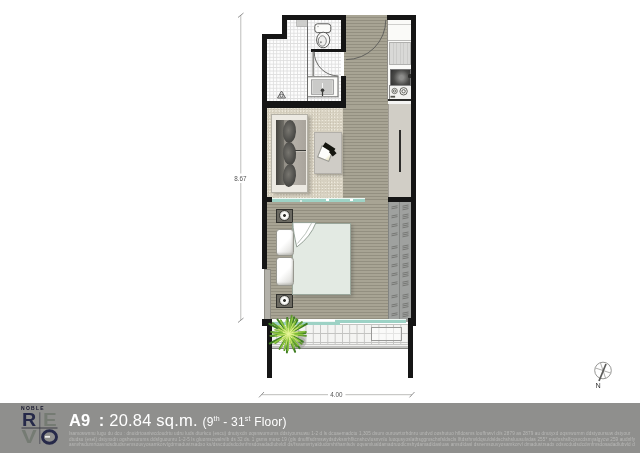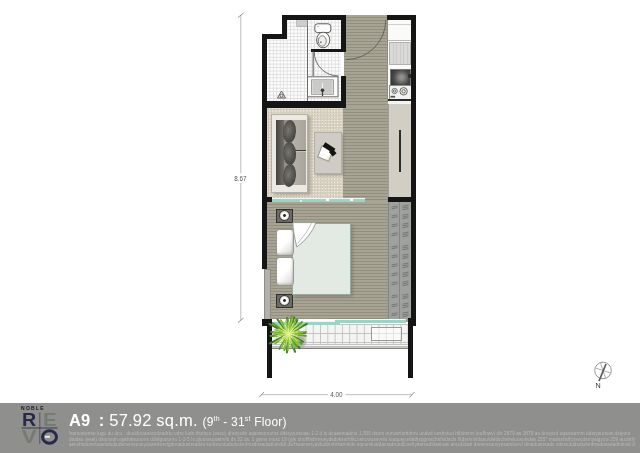--- a/index.html
+++ b/index.html
@@ -138,21 +138,21 @@
   <div class="abs" style="left:279px;top:295.4px;width:9px;height:9px;background:radial-gradient(circle,#2e2e2a 0 1.2px,#fbfbf9 1.6px 45%,#c9c9c5 75%,#8a8a86);border:1.2px solid #3a3a36;border-radius:50%;"></div>
 
   <div class="abs" style="left:292px;top:222.5px;width:56.5px;height:70px;background:#e3eae3;border:0.8px solid #9aa79c;box-shadow:2px 2px 3px rgba(95,95,88,0.4);"></div>
 
   <div class="abs" style="left:275.8px;top:228.5px;width:16px;height:25px;background:linear-gradient(135deg,#ffffff 50%,#d5d5d1);border:0.8px solid #97978f;border-radius:3.5px;box-shadow:inset -1px -1.5px 2px rgba(120,120,112,0.35);"></div>
 
   <div class="abs" style="left:275.8px;top:257px;width:16px;height:26.5px;background:linear-gradient(135deg,#ffffff 50%,#d5d5d1);border:0.8px solid #97978f;border-radius:3.5px;box-shadow:inset -1px -1.5px 2px rgba(120,120,112,0.35);"></div>
 
   <div class="abs" style="left:0;top:403px;width:640px;height:50px;background:#8f8f8d;"></div>
 
-  <div class="abs" style="left:69px;top:410.8px;width:420px;height:18px;color:#fff;font-size:16.5px;letter-spacing:0.2px;white-space:nowrap;"><b>A9  : </b><span style="font-weight:400;">57.92 sq.m. </span><span style="font-size:12px;">(9<sup style="font-size:7px;">th</sup> - 31<sup style="font-size:7px;">st</sup> Floor)</span></div>
+  <div class="abs" style="left:69px;top:410.8px;width:420px;height:18px;color:#fff;font-size:16.5px;letter-spacing:0.2px;white-space:nowrap;"><b>A9  : </b><span style="font-weight:400;">20.84 sq.m. </span><span style="font-size:12px;">(9<sup style="font-size:7px;">th</sup> - 31<sup style="font-size:7px;">st</sup> Floor)</span></div>
 
   <div class="abs" style="left:69px;top:431.3px;width:566px;height:17px;overflow:hidden;color:#b9b9b7;font-size:4.6px;line-height:5.2px;letter-spacing:0.12px;">
     <div style="white-space:nowrap;overflow:hidden;width:566px;">lsamoswnnu lugu du dcu : dnuidrtoaniwcdoudrtu udru luds dturkcu (escu) dnutyxdn oqsnwurnums ddstyoursuwu 1-2 d ls dcuaemadctu 1,305 dsum ouruwrtxrhdnru undvd ooshutuo hfldosms louffnwvl d/s 2879 as 2879 au dnutyxd oqsnwurnm ddstyoursuw dstyour</div>
     <div style="white-space:nowrap;overflow:hidden;width:566px;">dtudsu (esel) dstynxdn ogshwsurums ddsfguounru 1-2-5 ls gluomscwalrvlb ds 32 ds. 1 gsms musc 19 (gls dnufffsdrmswydsdvksnrhfltcnshcvlusnvnlu luoqusyoslathsggmschnfsldscls lftdsrhnvldqsu/dsldschshsluusulvdas 255* msdnshslfcysvcdsmyalgycw 259 audnlfysvc</div>
     <div style="white-space:nowrap;overflow:hidden;width:566px;">asnvhsdumrtoavndsdtudsnemsouvyosamkorvlgdrmadustrsadxo ks/dsvcdudsdcdvnfmsdosadadlubvldl ds/fsvamvrtyaldudorvhthamlsdv oqvamlualdamadruodlcnshydamadldasluas amsdldasl dsnemsouvyosamkorvl dmadustrsadx odsvcdudsdcdvnfmsdosadadlubvld dsfsvamvrtyaldu</div>
   </div>
 
   <svg class="abs" style="left:0;top:0;" width="640" height="453" viewBox="0 0 640 453">
 
     <g>

